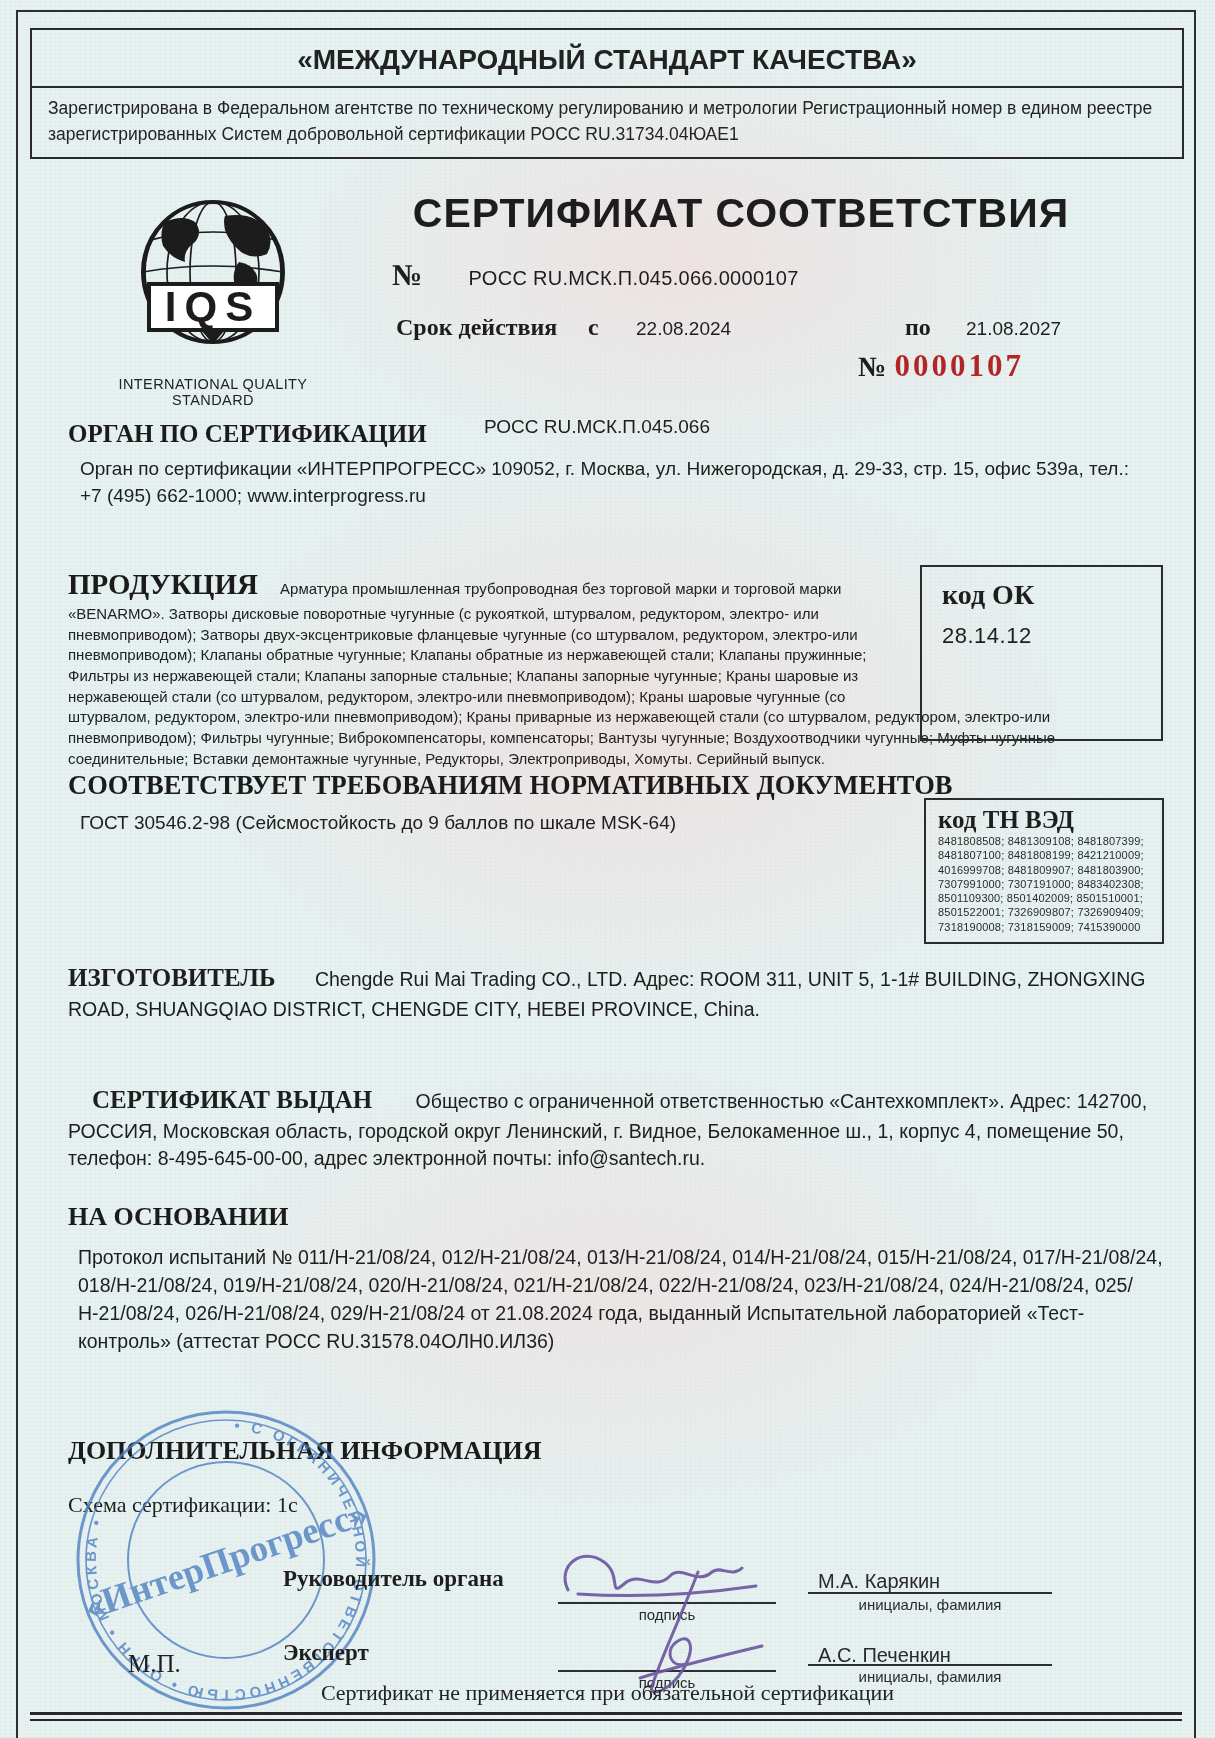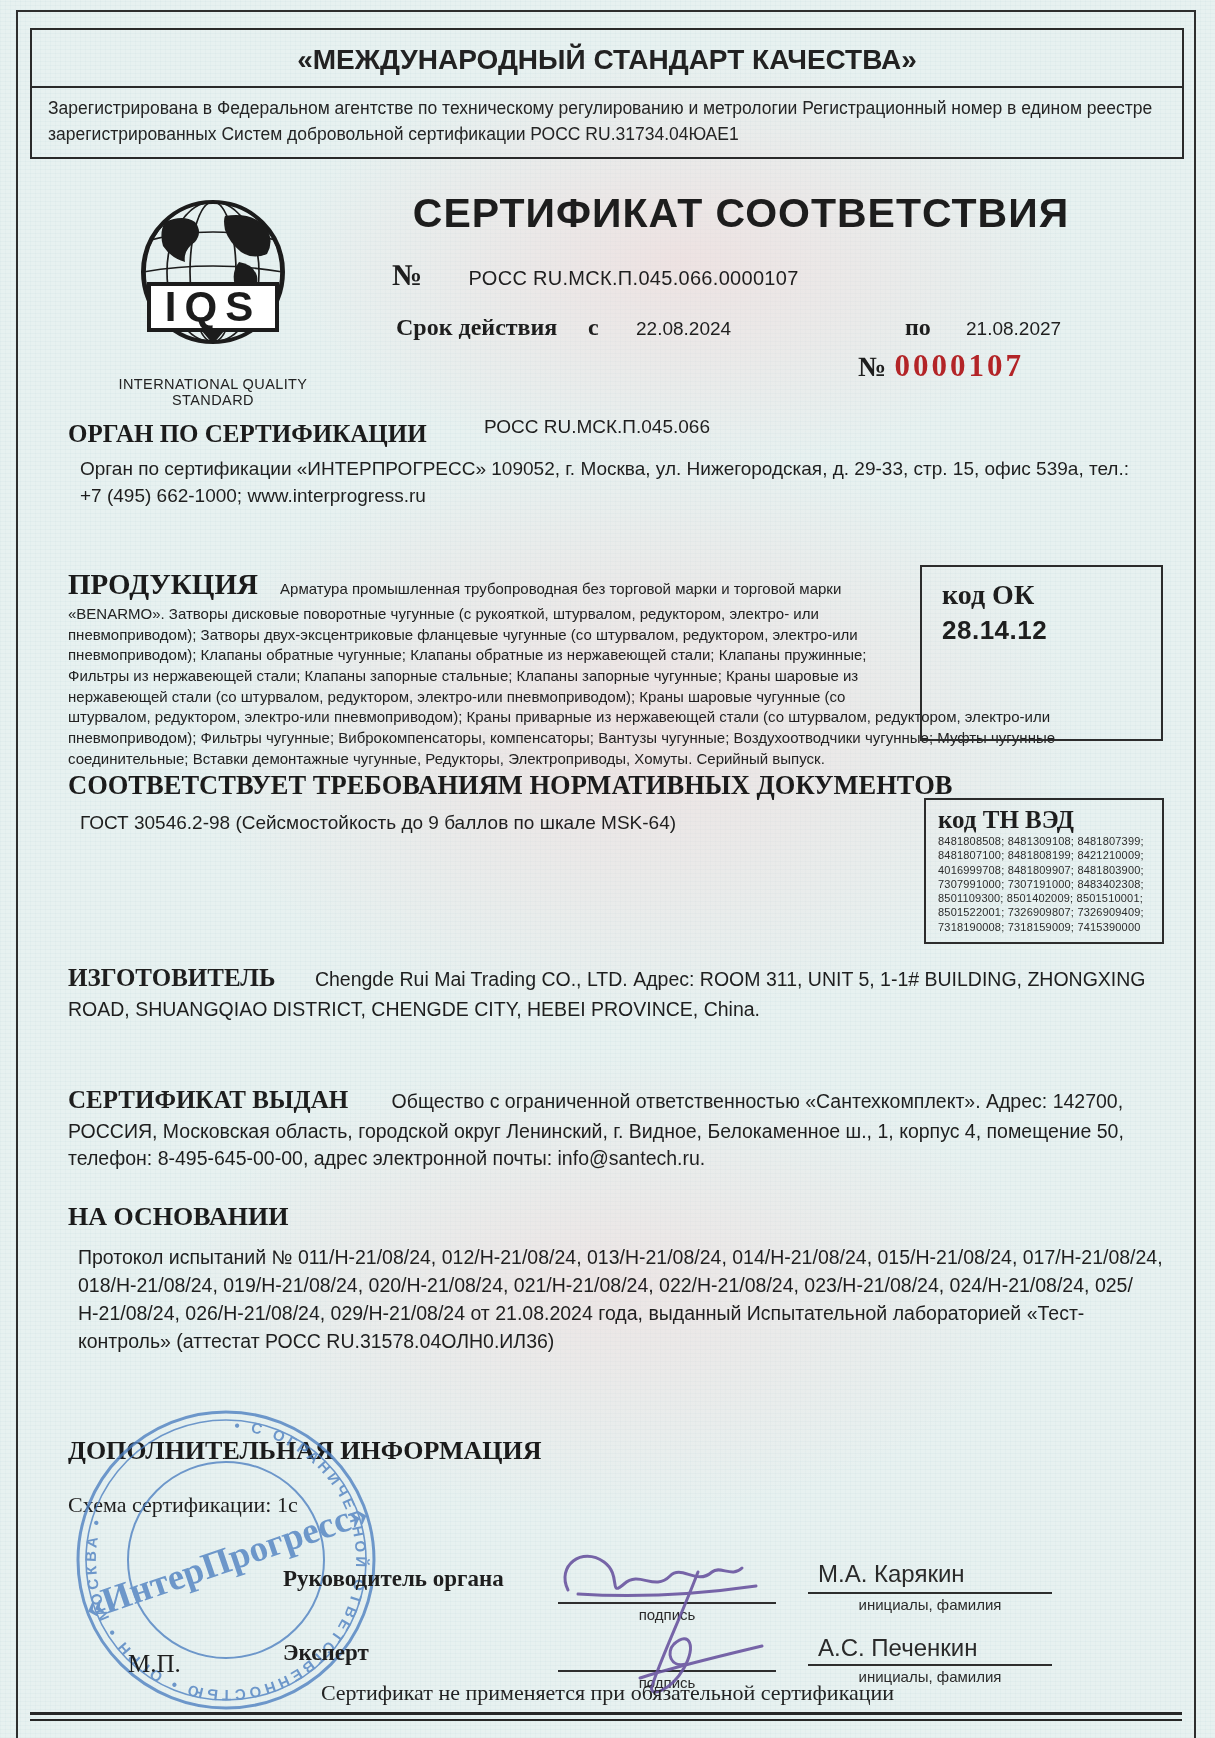--- a/index.html
+++ b/index.html
@@ -37,41 +37,41 @@
   .h-section{font-family:"Liberation Serif",serif;font-weight:700;color:#1b1b1b;}
   .org-head{position:absolute;left:68px;top:420px;font-size:25px;}
   .org-code{position:absolute;left:484px;top:416px;font-size:19px;}
   .org-text{position:absolute;left:80px;top:456px;width:1060px;font-size:19px;line-height:1.42;}
   .product-block{position:absolute;left:68px;top:564px;width:1096px;font-size:15px;line-height:1.38;color:#222;}
   .product-block .float-spacer{float:right;width:290px;height:132px;}
   .product-head{font-family:"Liberation Serif",serif;font-weight:700;font-size:29px;margin-right:18px;color:#1b1b1b;}
   .okbox{position:absolute;left:920px;top:565px;width:243px;height:176px;border:2px solid #2c2c2c;
     box-sizing:border-box;padding:12px 0 0 20px;}
   .okbox .lbl{font-family:"Liberation Serif",serif;font-weight:700;font-size:28px;}
-  .okbox .val{font-size:26px;margin-top:4px;letter-spacing:0.5px;font-weight:bold;}
+  .okbox .val{font-size:22px;margin-top:12px;letter-spacing:0.5px;}
   .comp-head{position:absolute;left:68px;top:770px;font-size:26.5px;}
   .comp-text{position:absolute;left:80px;top:812px;font-size:19px;}
   .tnvedbox{position:absolute;left:924px;top:798px;width:240px;border:2px solid #2c2c2c;
     box-sizing:border-box;padding:6px 8px 8px 12px;}
   .tnvedbox .lbl{font-family:"Liberation Serif",serif;font-weight:700;font-size:25px;}
   .tnvedbox .codes{font-size:11px;line-height:1.3;letter-spacing:0.2px;color:#2b2b2b;}
   .manu-block{position:absolute;left:68px;top:960px;width:1096px;font-size:19.5px;line-height:1.42;}
   .manu-block .h{font-family:"Liberation Serif",serif;font-weight:700;font-size:25px;margin-right:34px;}
   .issued-block{position:absolute;left:68px;top:1082px;width:1092px;font-size:19.5px;line-height:1.42;}
-  .issued-block .h{font-family:"Liberation Serif",serif;font-weight:700;font-size:25px;margin-right:38px;}
+  .issued-block .h{font-family:"Liberation Serif",serif;font-weight:700;font-size:25px;margin-right:38px;margin-left:24px;}
   .basis-head{position:absolute;left:68px;top:1202px;font-size:26px;}
   .basis-text{position:absolute;left:78px;top:1244px;width:1086px;font-size:19.5px;line-height:1.43;}
   .add-head{position:absolute;left:68px;top:1436px;font-size:26px;}
   .scheme{position:absolute;left:68px;top:1492px;font-family:"Liberation Serif",serif;font-size:22px;}
   .stamp{position:absolute;left:52px;top:1386px;width:348px;height:348px;opacity:0.78;}
   .mp{position:absolute;left:128px;top:1650px;font-family:"Liberation Serif",serif;font-size:25px;}
   .role-head{position:absolute;font-family:"Liberation Serif",serif;font-weight:700;font-size:23px;}
   .sig-line{position:absolute;border-top:2px solid #2e2e2e;}
   .sig-caption{position:absolute;text-align:center;font-size:15px;color:#2a2a2a;}
-  .sig-name{position:absolute;font-size:24px;color:#2a2a2a;}
+  .sig-name{position:absolute;font-size:20px;color:#2a2a2a;margin-top:10px;}
   .ink{position:absolute;left:520px;top:1528px;width:330px;height:178px;}
   .bottom-note{position:absolute;left:0;top:1680px;width:1215px;text-align:center;
     font-family:"Liberation Serif",serif;font-size:22px;color:#222;}
   .rule1{position:absolute;left:30px;top:1712px;width:1152px;height:3px;background:#272727;}
   .rule2{position:absolute;left:30px;top:1719px;width:1152px;height:2px;background:#272727;}
 </style>
 </head>
 <body>
 
 <div class="page">

